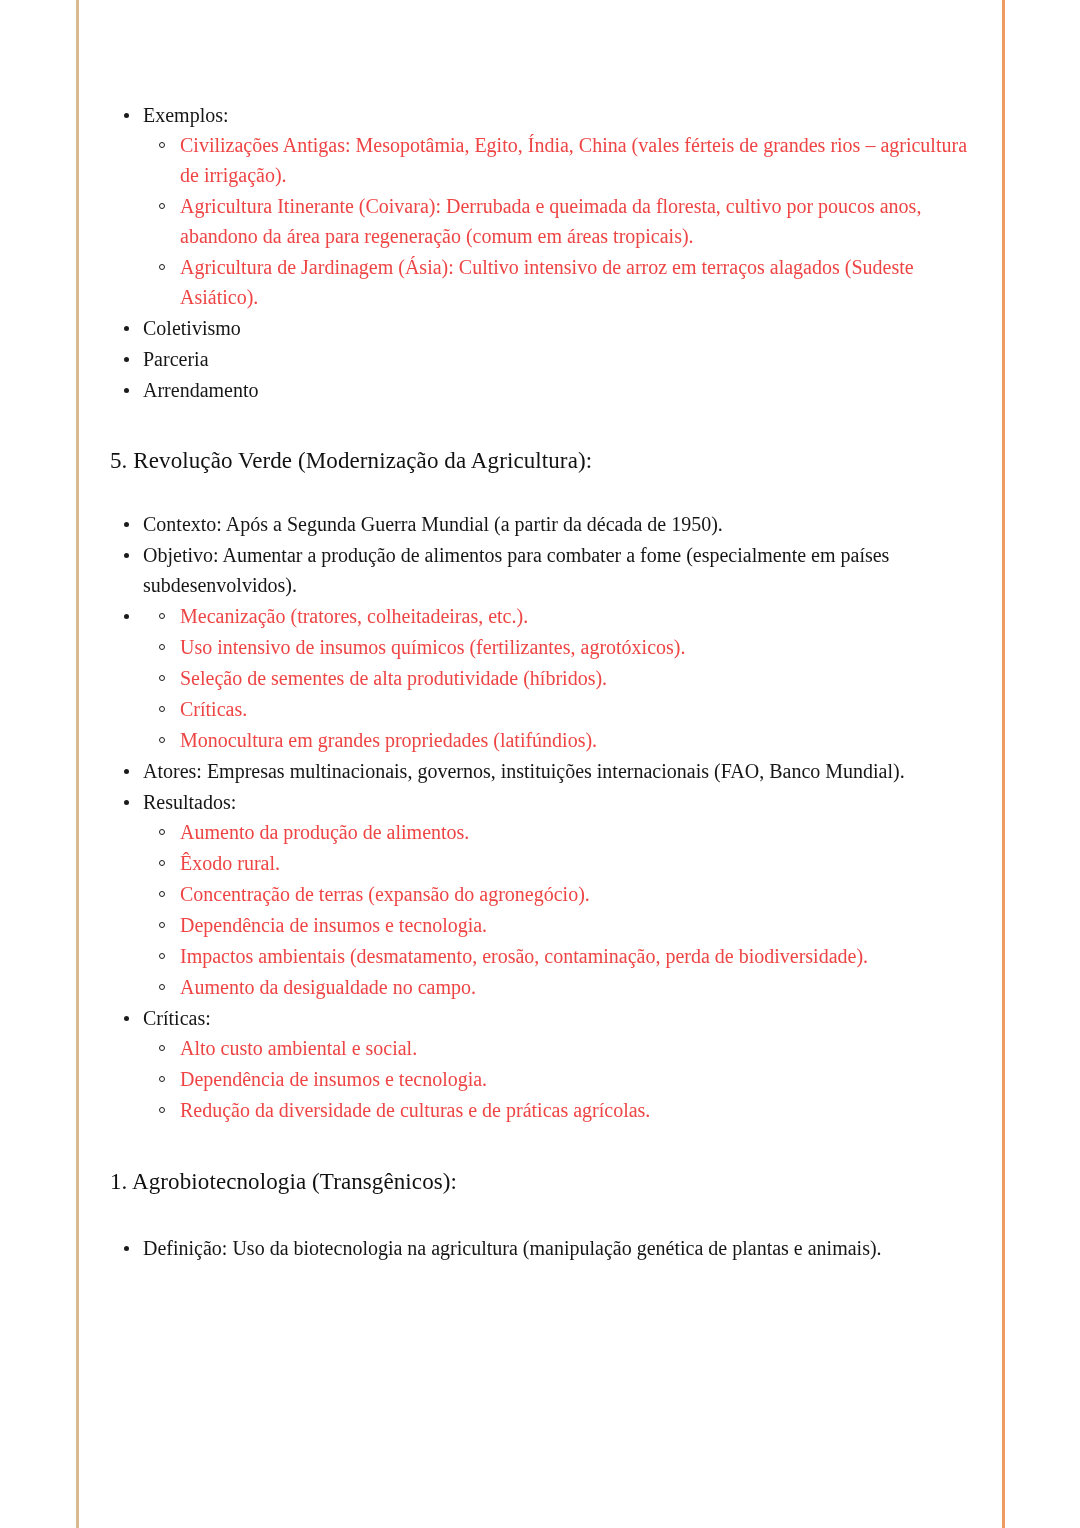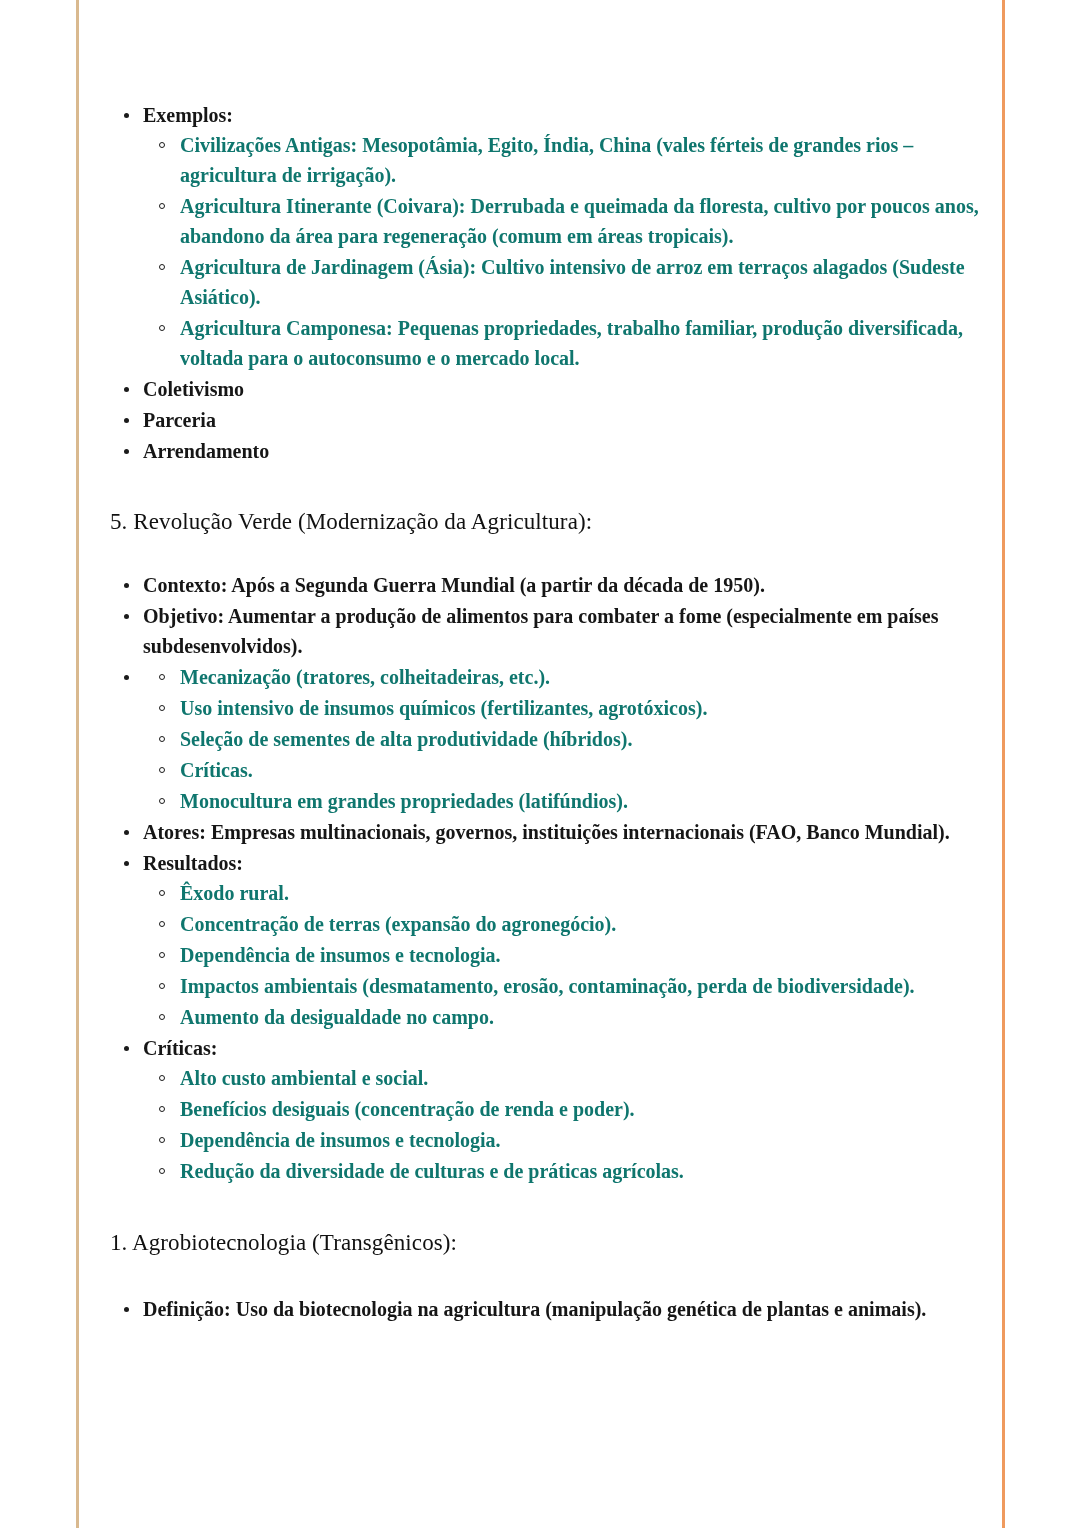--- a/index.html
+++ b/index.html
@@ -88,39 +88,39 @@
     list-style: none;
     margin: 0 0 0 0;
     padding: 0;
   }
   ul.lvl2 > li.item2 {
     position: relative;
     padding-left: 37px;      
     margin: 0 0 1px 0;
     font-size: 20px;
     line-height: 30px;
-    color: #0f766e;
+    color: #ef4444;
   }
   ul.lvl2 > li.item2 > .bullet2 {
     position: absolute;
     left: 16px;
     top: 12px;
     width: 6px;
     height: 6px;
     border-radius: 50%;
     border: 1.4px solid #1b1b1b;
     background: transparent;
     box-sizing: border-box;
   }
   ul.lvl2 > li.item2 > .txt { display: block; }
 
   
   li.item1 > ul.lvl2 { margin-top: 0; }
 
-  .txt { white-space: normal; font-weight: bold; }
+  .txt { white-space: normal; }
 </style>
 </head>
 <body style="background: rgb(255, 255, 255); color: rgb(22, 22, 22);">
 
 <div class="margin-rule left" style="background: rgb(217, 185, 143);"></div>
 <div class="margin-rule right" style="background: rgb(239, 154, 94);"></div>
 
 <div class="page">
   <div class="content">
 
@@ -134,24 +134,20 @@
             <span class="txt">Civilizações Antigas: Mesopotâmia, Egito, Índia, China (vales férteis de grandes rios – agricultura de irrigação).</span>
           </li>
           <li class="item2">
             <span class="bullet2"></span>
             <span class="txt">Agricultura Itinerante (Coivara): Derrubada e queimada da floresta, cultivo por poucos anos, abandono da área para regeneração (comum em áreas tropicais).</span>
           </li>
           <li class="item2">
             <span class="bullet2"></span>
             <span class="txt">Agricultura de Jardinagem (Ásia): Cultivo intensivo de arroz em terraços alagados (Sudeste Asiático).</span>
           </li>
-          <li class="item2">
-            <span class="bullet2"></span>
-            <span class="txt">Agricultura Camponesa: Pequenas propriedades, trabalho familiar, produção diversificada, voltada para o autoconsumo e o mercado local.</span>
-          </li>
         </ul>
       </li>
       <li class="item1">
         <span class="bullet1"></span>
         <span class="txt">Coletivismo</span>
       </li>
       <li class="item1">
         <span class="bullet1"></span>
         <span class="txt">Parceria</span>
       </li>
@@ -202,20 +198,24 @@
       <li class="item1">
         <span class="bullet1"></span>
         <span class="txt">Atores: Empresas multinacionais, governos, instituições internacionais (FAO, Banco Mundial).</span>
       </li>
       <li class="item1">
         <span class="bullet1"></span>
         <span class="txt">Resultados:</span>
         <ul class="lvl2">
           <li class="item2">
             <span class="bullet2"></span>
+            <span class="txt">Aumento da produção de alimentos.</span>
+          </li>
+          <li class="item2">
+            <span class="bullet2"></span>
             <span class="txt">Êxodo rural.</span>
           </li>
           <li class="item2">
             <span class="bullet2"></span>
             <span class="txt">Concentração de terras (expansão do agronegócio).</span>
           </li>
           <li class="item2">
             <span class="bullet2"></span>
             <span class="txt">Dependência de insumos e tecnologia.</span>
           </li>
@@ -229,24 +229,20 @@
           </li>
         </ul>
       </li>
       <li class="item1">
         <span class="bullet1"></span>
         <span class="txt">Críticas:</span>
         <ul class="lvl2">
           <li class="item2">
             <span class="bullet2"></span>
             <span class="txt">Alto custo ambiental e social.</span>
-          </li>
-          <li class="item2">
-            <span class="bullet2"></span>
-            <span class="txt">Benefícios desiguais (concentração de renda e poder).</span>
           </li>
           <li class="item2">
             <span class="bullet2"></span>
             <span class="txt">Dependência de insumos e tecnologia.</span>
           </li>
           <li class="item2">
             <span class="bullet2"></span>
             <span class="txt">Redução da diversidade de culturas e de práticas agrícolas.</span>
           </li>
         </ul>

